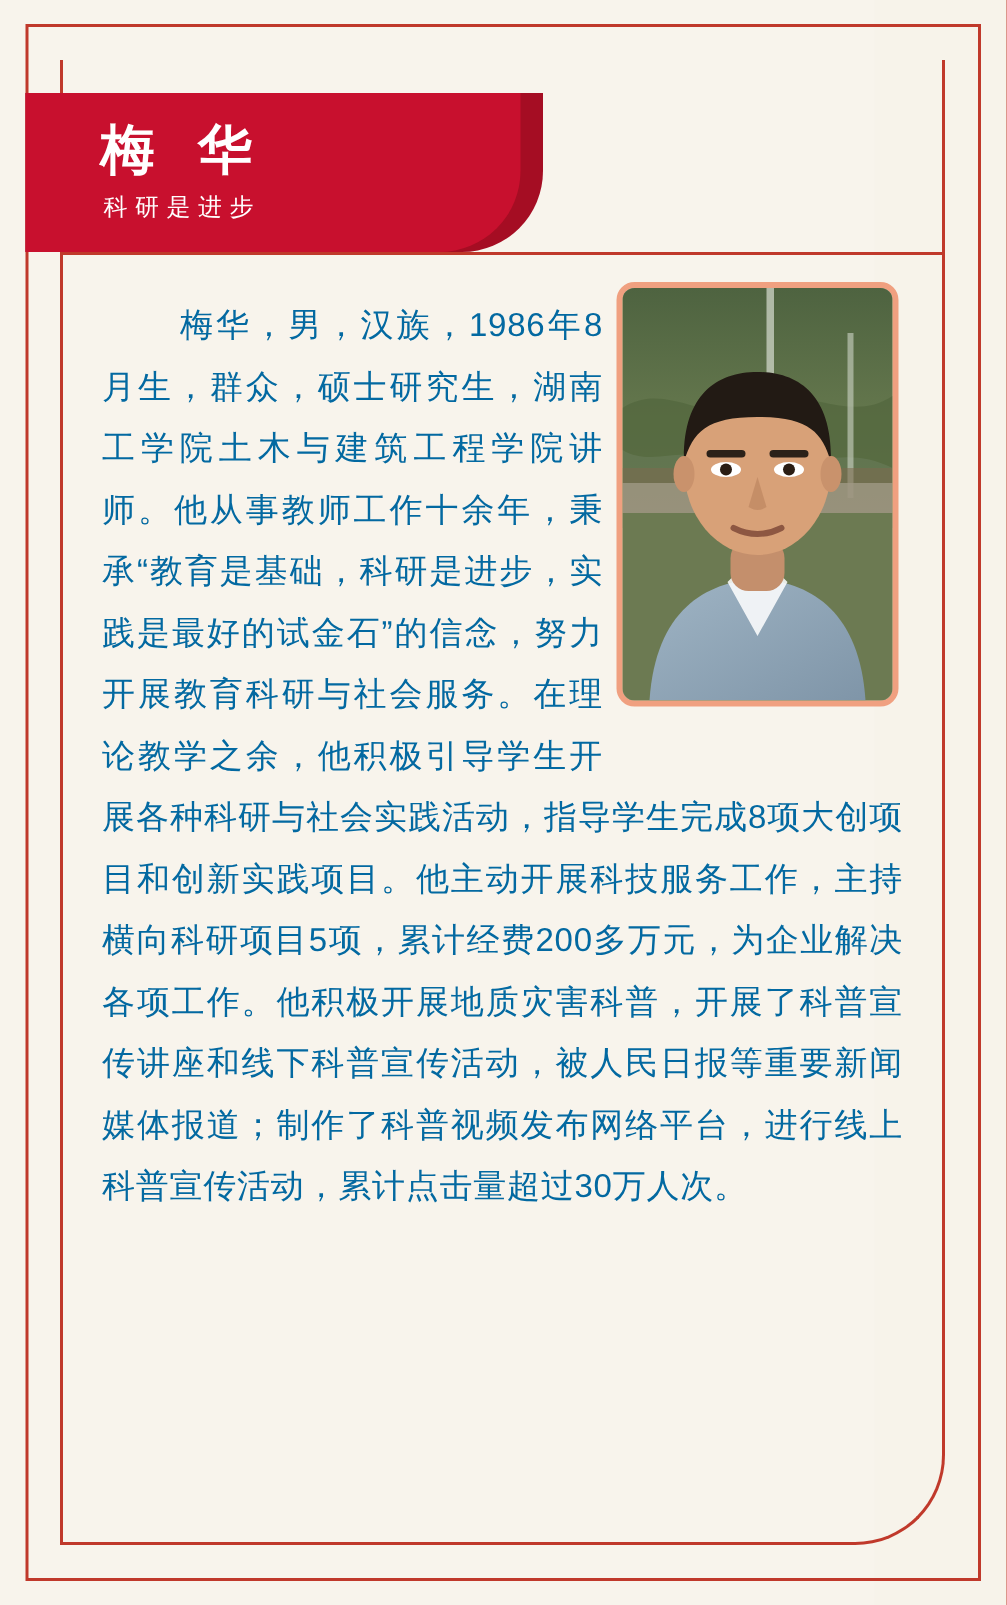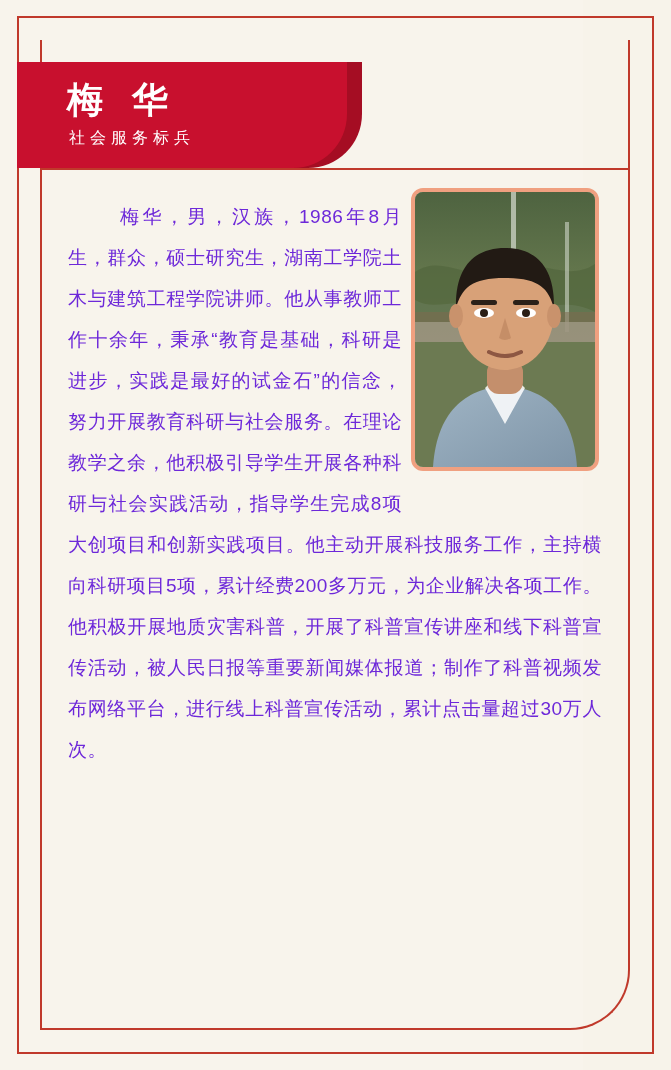--- a/index.html
+++ b/index.html
@@ -117,23 +117,23 @@
     width: 100%;
     height: 100%;
   }
 
   
   .body-text {
     position: absolute;
     left: 68px;
     top: 196px;
     width: 534px;
-    font-size: 19px;
+    font-size: 22px;
     line-height: 41px;
-    color: #6d28d9;
+    color: #0369a1;
     font-family: "Liberation Sans", sans-serif;
     text-align: justify;
     text-justify: inter-character;
     letter-spacing: 0.5px;
   }
   .body-text p {
     margin: 0;
     text-indent: 0;
   }
   
@@ -149,21 +149,21 @@
 
 <div class="poster">
 
   <div class="outer-frame"></div>
   <div class="inner-frame"></div>
   <div class="inner-frame-top"></div>
 
   <div class="banner-shadow"></div>
   <div class="banner banner-main">
     <div class="banner-title">梅 华</div>
-    <div class="banner-sub">社会服务标兵</div>
+    <div class="banner-sub">科研是进步</div>
   </div>
 
   <div class="portrait">
     <svg class="portrait-svg" viewBox="0 0 180 275" preserveAspectRatio="xMidYMid slice">
       <defs>
         <linearGradient id="sky" x1="0" y1="0" x2="0" y2="1">
           <stop offset="0%" stop-color="#9fb0a0"></stop>
           <stop offset="100%" stop-color="#c9d2c0"></stop>
         </linearGradient>
         <linearGradient id="hill" x1="0" y1="0" x2="0" y2="1">

